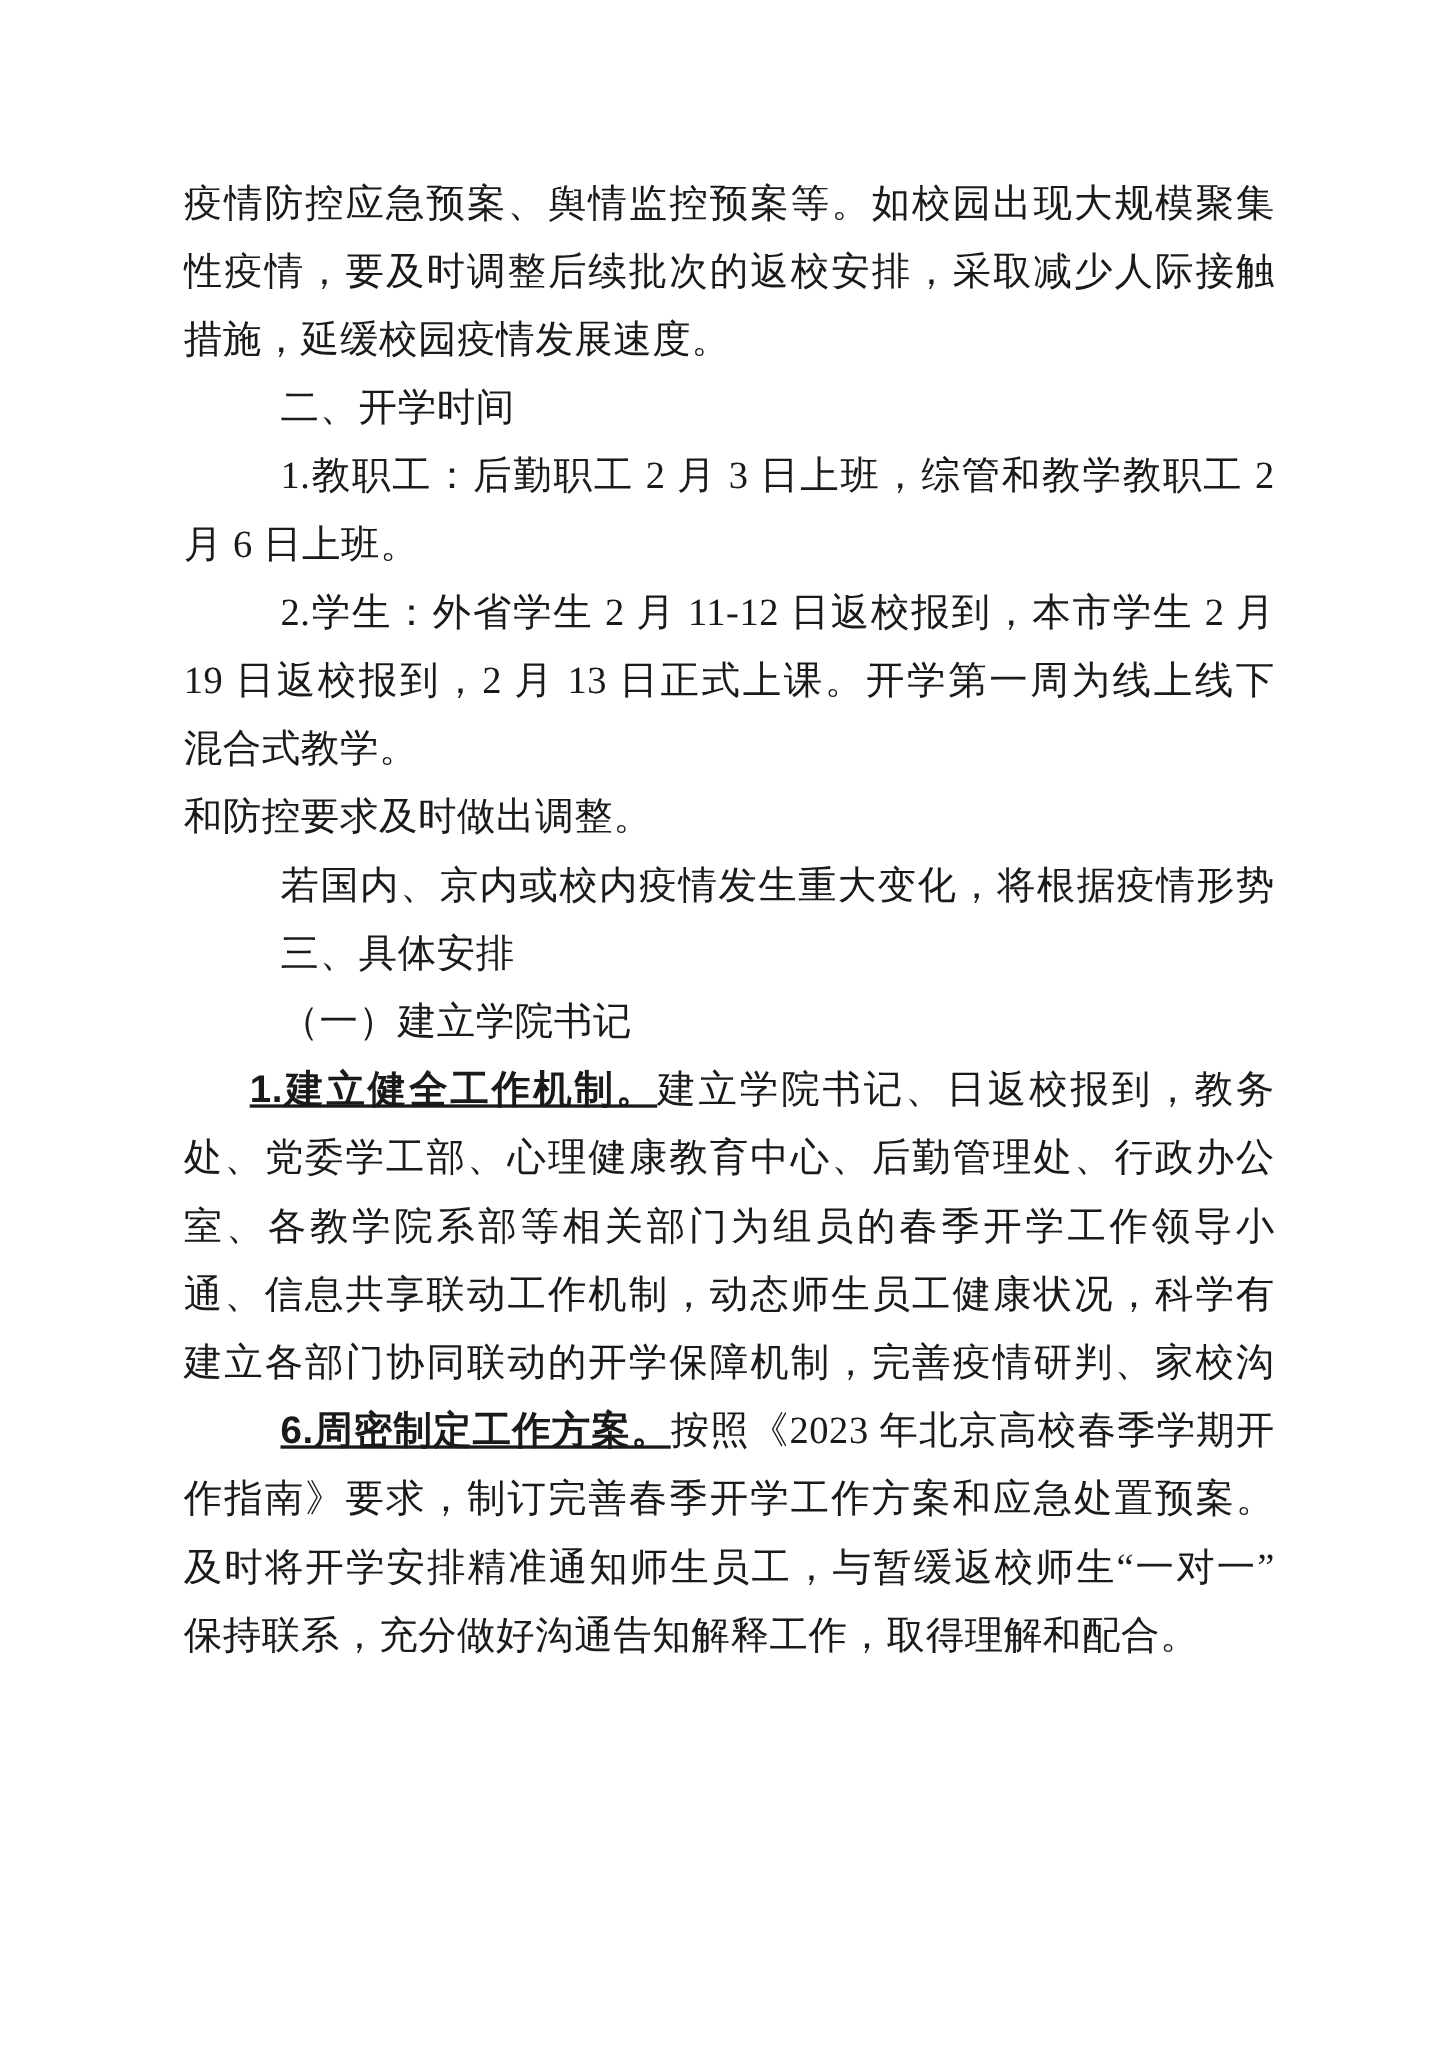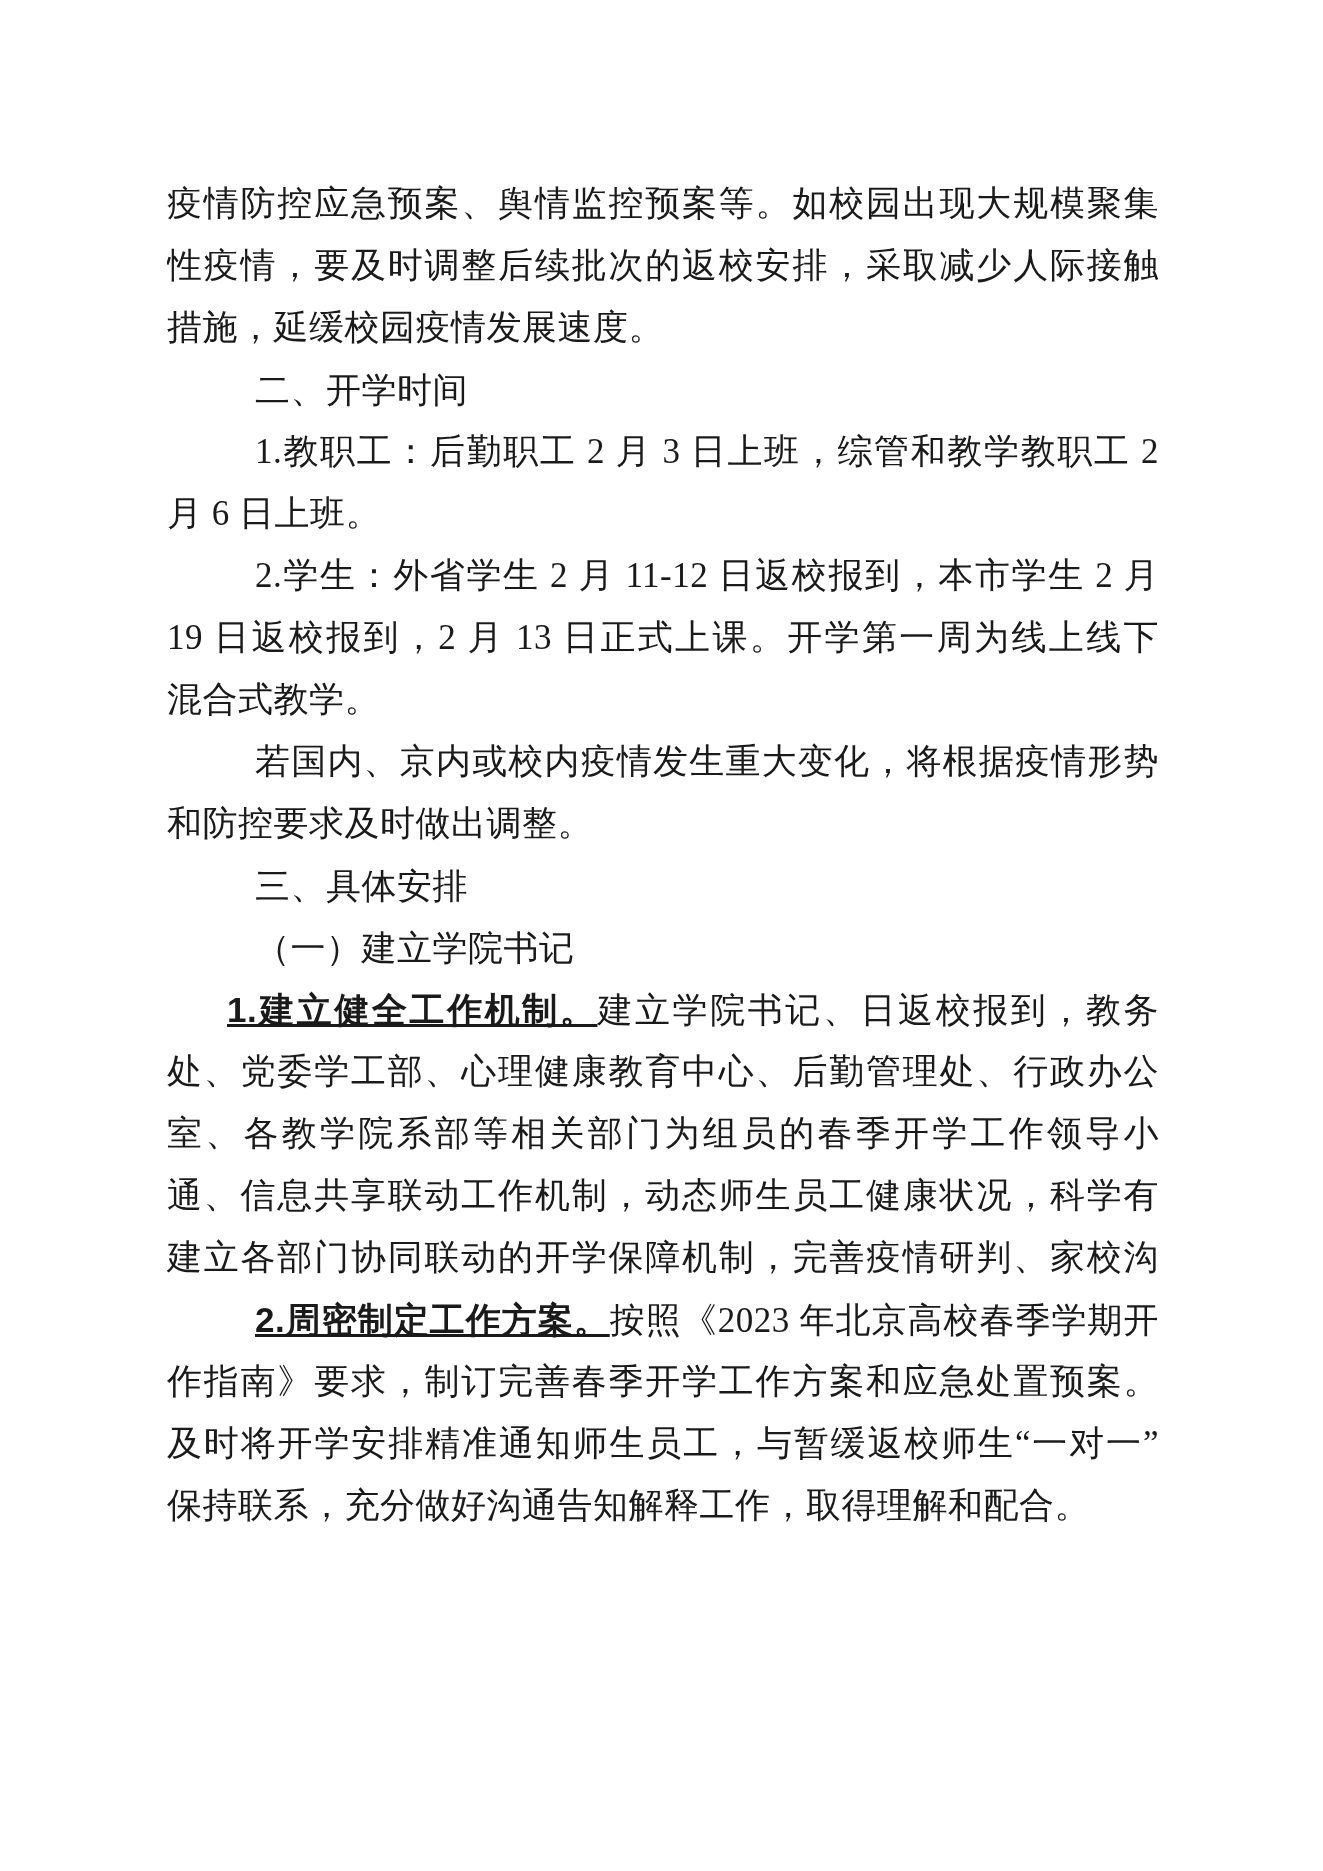--- a/index.html
+++ b/index.html
@@ -12,21 +12,21 @@
     width: 1323px;
     height: 1871px;
     margin: 0 auto;
     background: #ffffff;
     overflow: hidden;
     box-sizing: border-box;
   }
   .doc-body {
     position: absolute;
     left: 167px;
-    top: 173px;
+    top: 154px;
     width: 992px;
     color: #1a1a1a;
   }
   .line {
     height: 62px;
     line-height: 62px;
     font-size: 35px;
     white-space: normal;
     overflow: hidden;
     letter-spacing: 0.5px;
@@ -54,27 +54,27 @@
   <div class="doc-body" id="doc-body" style="color: rgb(26, 26, 26);">
       <div class="line justify">疫情防控应急预案、舆情监控预案等。如校园出现大规模聚集</div>
       <div class="line justify">性疫情，要及时调整后续批次的返校安排，采取减少人际接触</div>
       <div class="line">措施，延缓校园疫情发展速度。</div>
       <div class="line heading indent-std">二、开学时间</div>
       <div class="line justify indent-std">1.教职工：后勤职工 2 月 3 日上班，综管和教学教职工 2</div>
       <div class="line">月 6 日上班。</div>
       <div class="line justify indent-std">2.学生：外省学生 2 月 11-12 日返校报到，本市学生 2 月</div>
       <div class="line justify">19 日返校报到，2 月 13 日正式上课。开学第一周为线上线下</div>
       <div class="line">混合式教学。</div>
+      <div class="line">和防控要求及时做出调整。</div>
       <div class="line justify indent-std">若国内、京内或校内疫情发生重大变化，将根据疫情形势</div>
-      <div class="line">和防控要求及时做出调整。</div>
       <div class="line heading indent-std">三、具体安排</div>
       <div class="line heading indent-std">（一）建立学院书记</div>
       <div class="line justify indent-sm"><span class="lead">1.建立健全工作机制。</span><span>建立学院书记、日返校报到，教务</span></div>
       <div class="line justify">处、党委学工部、心理健康教育中心、后勤管理处、行政办公</div>
       <div class="line justify">室、各教学院系部等相关部门为组员的春季开学工作领导小组，</div>
       <div class="line justify">通、信息共享联动工作机制，动态师生员工健康状况，科学有</div>
       <div class="line justify">建立各部门协同联动的开学保障机制，完善疫情研判、家校沟</div>
-      <div class="line justify indent-std"><span class="lead">2.周密制定工作方案。</span><span>按照《2023 年北京高校春季学期开</span></div>
+      <div class="line justify indent-std"><span class="lead">6.周密制定工作方案。</span><span>按照《2023 年北京高校春季学期开</span></div>
       <div class="line justify">作指南》要求，制订完善春季开学工作方案和应急处置预案。</div>
       <div class="line justify">及时将开学安排精准通知师生员工，与暂缓返校师生“一对一”</div>
       <div class="line">保持联系，充分做好沟通告知解释工作，取得理解和配合。</div>
     </div>
 </div>
 
 </body></html>

